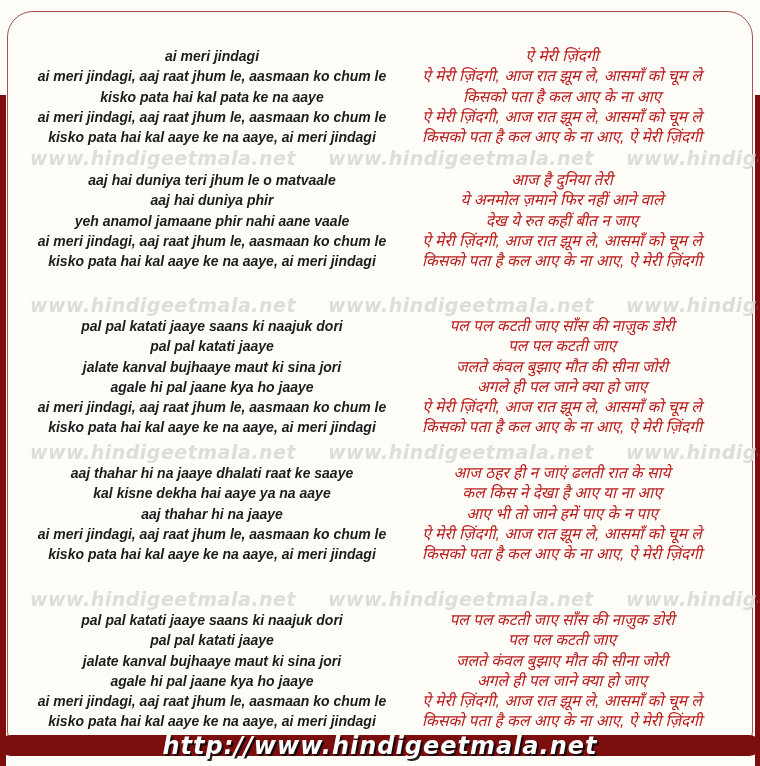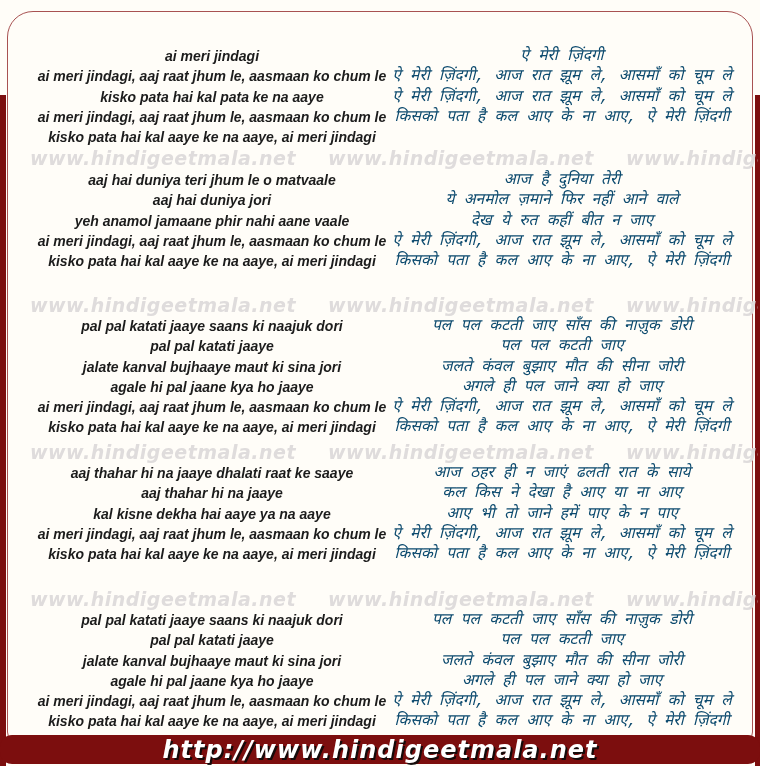--- a/index.html
+++ b/index.html
@@ -21,36 +21,36 @@
   .stanza{position:absolute;text-align:center;}
   .stanza.roman{
     left:6px;width:412px;
     color:#1c1c1c;font-size:14px;font-weight:700;font-style:italic;
     line-height:20.3px;
     font-family:"Liberation Sans", sans-serif;
     white-space:nowrap;
   }
   .stanza.hindi{
     left:390px;width:344px;
-    color:#0c4a6e;font-size:15.5px;font-style:italic;
+    color:#b91c1c;font-size:15.5px;font-style:italic;
     line-height:20.3px;
-    font-family:Liberation Mono, monospace;
+    font-family:Liberation Sans, sans-serif;
     white-space:nowrap;
   }
   .wm-row{
     position:absolute;left:30px;width:728px;height:22px;
     overflow:hidden;white-space:nowrap;
     color:#dfdcdc;font-weight:700;font-style:italic;font-size:19px;
     letter-spacing:0.5px;
     font-family:"DejaVu Sans", sans-serif;
     pointer-events:none;
   }
   .wm-row span{margin-right:32px;}
   .footer-bar{
-    position:absolute;left:0;right:0;top:735px;height:29px;
+    position:absolute;left:0;right:0;top:735px;height:21px;
     background:#7c0e0e;border-radius:12px;
     display:flex;align-items:center;justify-content:center;
   }
   .footer-bar .url{
     color:#ffffff;font-weight:700;font-style:italic;font-size:24px;
     letter-spacing:1px;
     text-shadow:2px 2px 0 rgba(10,10,10,0.9);
     font-family:"DejaVu Sans", sans-serif;
   }
 </style>
@@ -65,26 +65,27 @@
     <div class="stanza roman" style="top: 46px;">
       <div class="line">ai meri jindagi</div>
       <div class="line">ai meri jindagi, aaj raat jhum le, aasmaan ko chum le</div>
       <div class="line">kisko pata hai kal pata ke na aaye</div>
       <div class="line">ai meri jindagi, aaj raat jhum le, aasmaan ko chum le</div>
       <div class="line">kisko pata hai kal aaye ke na aaye, ai meri jindagi</div>
     </div>
     <div class="stanza hindi" style="top: 46px;">
       <div class="line">ऐ मेरी ज़िंदगी</div>
       <div class="line">ऐ मेरी ज़िंदगी, आज रात झूम ले, आसमाँ को चूम ले</div>
+      <div class="line">किसको पता है कल आए के ना आए</div>
       <div class="line">ऐ मेरी ज़िंदगी, आज रात झूम ले, आसमाँ को चूम ले</div>
       <div class="line">किसको पता है कल आए के ना आए, ऐ मेरी ज़िंदगी</div>
     </div>
     <div class="stanza roman" style="top: 170px;">
       <div class="line">aaj hai duniya teri jhum le o matvaale</div>
-      <div class="line">aaj hai duniya jori</div>
+      <div class="line">aaj hai duniya phir</div>
       <div class="line">yeh anamol jamaane phir nahi aane vaale</div>
       <div class="line">ai meri jindagi, aaj raat jhum le, aasmaan ko chum le</div>
       <div class="line">kisko pata hai kal aaye ke na aaye, ai meri jindagi</div>
     </div>
     <div class="stanza hindi" style="top: 170px;">
       <div class="line">आज है दुनिया तेरी</div>
       <div class="line">ये अनमोल ज़माने फिर नहीं आने वाले</div>
       <div class="line">देख ये रुत कहीं बीत न जाए</div>
       <div class="line">ऐ मेरी ज़िंदगी, आज रात झूम ले, आसमाँ को चूम ले</div>
       <div class="line">किसको पता है कल आए के ना आए, ऐ मेरी ज़िंदगी</div>
@@ -100,22 +101,22 @@
     <div class="stanza hindi" style="top: 316px;">
       <div class="line">पल पल कटती जाए साँस की नाज़ुक डोरी</div>
       <div class="line">पल पल कटती जाए</div>
       <div class="line">जलते कंवल बुझाए मौत की सीना जोरी</div>
       <div class="line">अगले ही पल जाने क्या हो जाए</div>
       <div class="line">ऐ मेरी ज़िंदगी, आज रात झूम ले, आसमाँ को चूम ले</div>
       <div class="line">किसको पता है कल आए के ना आए, ऐ मेरी ज़िंदगी</div>
     </div>
     <div class="stanza roman" style="top: 463px;">
       <div class="line">aaj thahar hi na jaaye dhalati raat ke saaye</div>
+      <div class="line">kal kisne dekha hai aaye ya na aaye</div>
       <div class="line">aaj thahar hi na jaaye</div>
-      <div class="line">kal kisne dekha hai aaye ya na aaye</div>
       <div class="line">ai meri jindagi, aaj raat jhum le, aasmaan ko chum le</div>
       <div class="line">kisko pata hai kal aaye ke na aaye, ai meri jindagi</div>
     </div>
     <div class="stanza hindi" style="top: 463px;">
       <div class="line">आज ठहर ही न जाएं ढलती रात के साये</div>
       <div class="line">कल किस ने देखा है आए या ना आए</div>
       <div class="line">आए भी तो जाने हमें पाए के न पाए</div>
       <div class="line">ऐ मेरी ज़िंदगी, आज रात झूम ले, आसमाँ को चूम ले</div>
       <div class="line">किसको पता है कल आए के ना आए, ऐ मेरी ज़िंदगी</div>
     </div>

